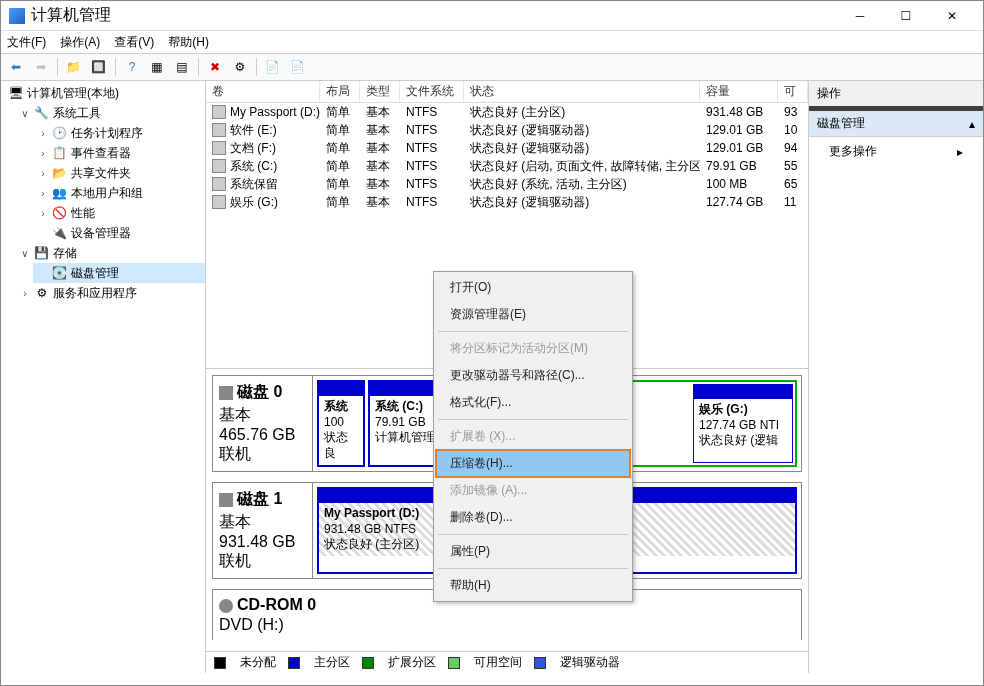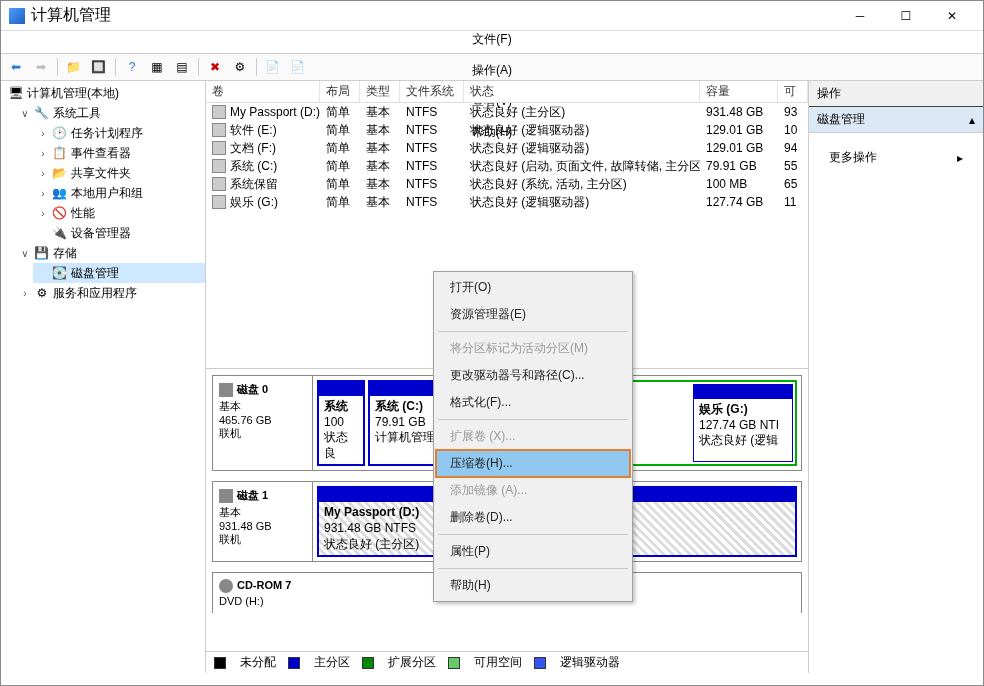--- a/index.html
+++ b/index.html
@@ -2,21 +2,21 @@
 <html><head>
 <meta charset="utf-8">
 <style>
 * { margin: 0; padding: 0; box-sizing: border-box; }
 body { font-family: "Microsoft YaHei", "Segoe UI", sans-serif; font-size: 12px; background: #fff; width: 984px; height: 686px; overflow: hidden; border: 1px solid #888; position: relative; }
 .titlebar { height: 30px; display: flex; align-items: center; padding: 0 8px; border-bottom: 1px solid #ddd; }
 .titlebar-icon { width: 16px; height: 16px; margin-right: 6px; background: linear-gradient(135deg,#4a9eff,#2060c0); }
 .titlebar-title { flex: 1; font-size: 16px; }
 .win-btns { display: flex; }
 .win-btn { width: 46px; height: 30px; display: flex; align-items: center; justify-content: center; font-size: 12px; }
-.menubar { height: 22px; display: flex; align-items: center; padding: 0 6px; gap: 14px; font-size: 12px; flex-direction: column; }
+.menubar { height: 22px; display: flex; align-items: center; padding: 0 6px; gap: 14px; font-size: 12px; }
 .menubar span { cursor: default; }
 .toolbar { height: 28px; display: flex; align-items: center; padding: 0 4px; gap: 3px; border-top: 1px solid #ccc; border-bottom: 1px solid #ccc; background: #fafafa; }
 .toolbar .tb { width: 22px; height: 22px; display: flex; align-items: center; justify-content: center; }
 .toolbar .sep { width: 1px; height: 18px; background: #ccc; margin: 0 2px; }
 .main { display: flex; height: calc(100% - 92px); }
 .tree { width: 212px; border-right: 1px solid #ccc; padding: 2px 0; overflow: auto; }
 .tree ul { list-style: none; }
 .tree li { white-space: nowrap; }
 .tree-row { display: flex; align-items: center; height: 20px; padding-left: 4px; cursor: default; }
 .tree-row.selected { background: #cde8ff; }
@@ -25,37 +25,37 @@
 .center { flex: 1; display: flex; flex-direction: column; border-right: 1px solid #ccc; }
 .vol-table { flex: 0 0 288px; overflow: auto; border-bottom: 1px solid #ccc; }
 .vthead { display: flex; background: #fff; border-bottom: 1px solid #ddd; height: 22px; position: sticky; top: 0; }
 .vth { padding: 2px 6px; border-right: 1px solid #e5e5e5; font-size: 12px; color: #333; }
 .vrow { display: flex; height: 18px; align-items: center; }
 .vcell { padding: 0 6px; overflow: hidden; white-space: nowrap; font-size: 12px; }
 .vcell.name::before { content: ""; display: inline-block; width: 12px; height: 12px; background: #ccc; margin-right: 4px; vertical-align: middle; border: 1px solid #888; }
 .c-vol { width: 114px; } .c-lay { width: 40px; } .c-typ { width: 40px; } .c-fs { width: 64px; } .c-st { width: 236px; } .c-cap { width: 78px; } .c-av { width: 30px; }
 .disk-area { flex: 1; overflow: auto; padding: 6px; background: #fff; }
 .disk-block { border: 1px solid #888; margin-bottom: 10px; display: flex; }
-.disk-info { width: 100px; padding: 6px; border-right: 1px solid #888; font-size: 11px; }
+.disk-info { width: 100px; padding: 6px; border-right: 1px solid #888; font-size: 16px; }
 .disk-info .di-name { font-weight: bold; margin-bottom: 2px; }
 .disk-info .di-icon { display:inline-block; width:14px; height:14px; background:#888; margin-right:4px; vertical-align:middle; }
 .parts { flex: 1; display: flex; padding: 4px; gap: 3px; }
 .part { border: 1px solid #000; font-size: 12px; overflow: hidden; }
 .part-hdr { height: 14px; background: #0000cc; }
 .part-body { padding: 3px 5px; line-height: 1.3; }
 .part.primary { border: 2px solid #0000cc; }
 .part.logical-wrap { border: 2px solid #00aa00; flex: 1; display: flex; padding: 2px; gap: 2px; }
 .part.hatched .part-body { background: repeating-linear-gradient(45deg,#fff,#fff 3px,#ddd 3px,#ddd 6px); }
 .legend { height: 22px; border-top: 1px solid #ccc; display: flex; align-items: center; gap: 12px; padding: 0 8px; font-size: 12px; }
 .lg { display: flex; align-items: center; gap: 14px; }
 .lg-sw { width: 12px; height: 12px; border: 1px solid #333; }
 .actions { width: 180px; }
-.actions-hdr { background: #f0f0f0; padding: 4px 8px; border-bottom: 1px solid #404040; font-size: 12px; }
+.actions-hdr { background: #f0f0f0; padding: 4px 8px; border-bottom: 5px solid #404040; font-size: 12px; }
 .actions-group { background: #dbe9f7; padding: 4px 8px; display: flex; justify-content: space-between; align-items: center; font-size: 12px; border-bottom: 1px solid #ccc; }
-.actions-item { padding: 6px 20px; font-size: 12px; display: flex; justify-content: space-between; align-items: center; margin-top: 10px; }
+.actions-item { padding: 6px 20px; font-size: 12px; display: flex; justify-content: space-between; align-items: center; }
 .ctx-menu { position: absolute; left: 432px; top: 270px; width: 200px; background: #f0f0f0; border: 1px solid #a0a0a0; box-shadow: 2px 2px 4px rgba(0,0,0,0.25); padding: 2px; z-index: 100; }
 .ctx-item { padding: 5px 14px; font-size: 12px; color: #222; }
 .ctx-item.disabled { color: #9a9a9a; }
 .ctx-item.hl { background: #90c8f0; outline: 2px solid #e08030; outline-offset: -1px; }
 .ctx-sep { height: 1px; background: #c8c8c8; margin: 3px 2px; }
 </style>
 </head>
 <body>
 
 <div class="titlebar">
@@ -287,21 +287,21 @@
         <div class="parts">
           <div class="part primary hatched" style="flex:1">
             <div class="part-hdr"></div>
             <div class="part-body"><b>My Passport  (D:)</b><br><span>931.48 GB NTFS</span><br><span>状态良好 (主分区)</span></div>
           </div>
         </div>
       </div>
 
       <div class="disk-block" style="border-bottom:none">
         <div class="disk-info" style="border-right:none;width:100%">
-          <div class="di-name"><span class="di-icon" style="border-radius:50%"></span><span>CD-ROM 7</span></div>
+          <div class="di-name"><span class="di-icon" style="border-radius:50%"></span><span>CD-ROM 0</span></div>
           <div>DVD (H:)</div>
         </div>
       </div>
     </div>
 
     <div class="legend">
       <div class="lg">
           <div class="lg-sw" style="background:#000"></div>
           <span>未分配</span>
         </div>

